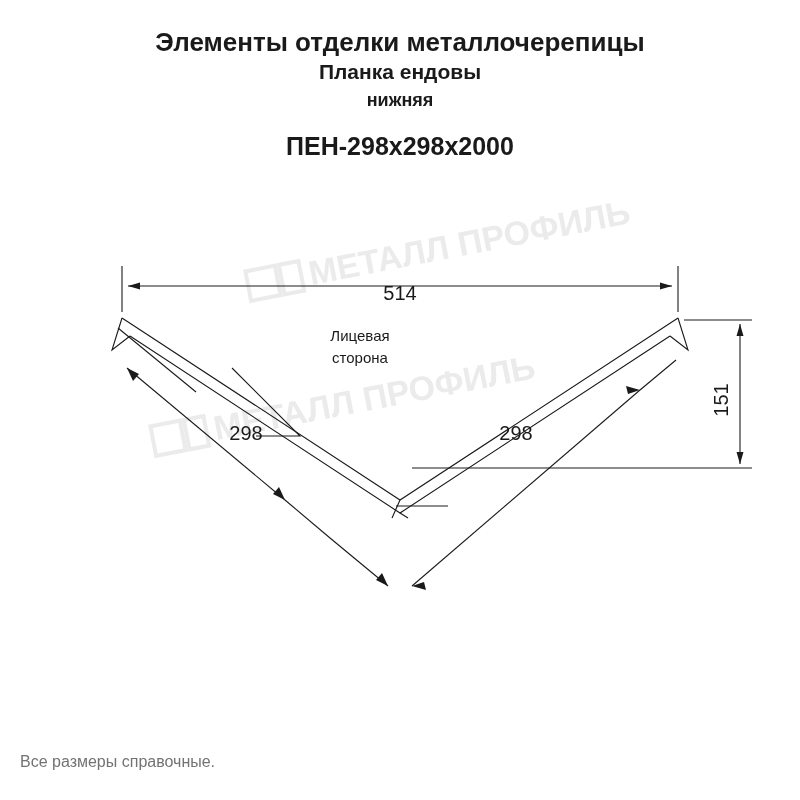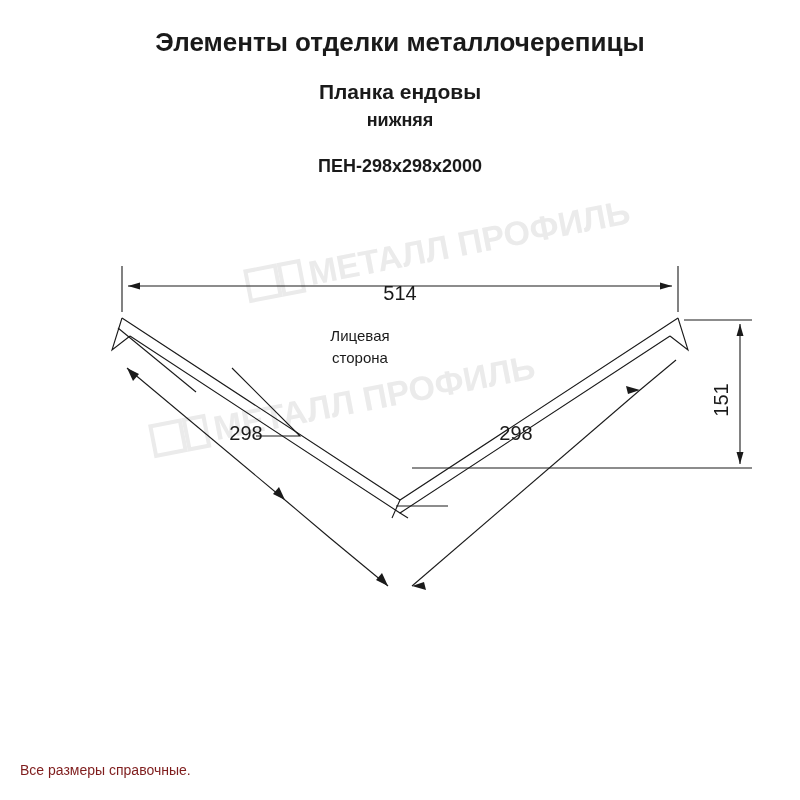--- a/index.html
+++ b/index.html
@@ -30,48 +30,47 @@
   .title-main {
     font-size: 26px;
     font-weight: bold;
     line-height: 32px;
     letter-spacing: 0px;
   }
   .title-sub {
     font-size: 21px;
     font-weight: bold;
     line-height: 28px;
-    margin-top: 20px;
   }
   .title-sub2 {
     font-size: 18px;
     font-weight: bold;
     line-height: 28px;
   }
   .title-code {
-    font-size: 18px;
+    font-size: 25px;
     font-weight: bold;
     line-height: 28px;
     margin-top: 18px;
   }
   .drawing {
     position: absolute;
     top: 200px;
     left: 0;
     width: 800px;
     height: 420px;
   }
   .footnotes {
     position: absolute;
     left: 20px;
-    bottom: 20px;
+    bottom: 28px;
     width: 760px;
-    font-size: 14px;
+    font-size: 16px;
     line-height: 20px;
-    color: #7f1d1d;
+    color: #737373;
   }
   .watermark-layer {
     position: absolute;
     top: 200px;
     left: 0;
     width: 800px;
     height: 420px;
     pointer-events: none;
   }
   svg { display: block; }

